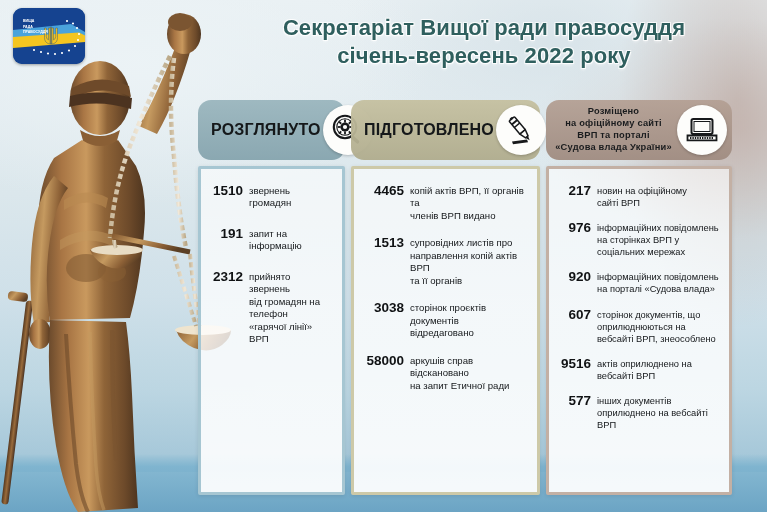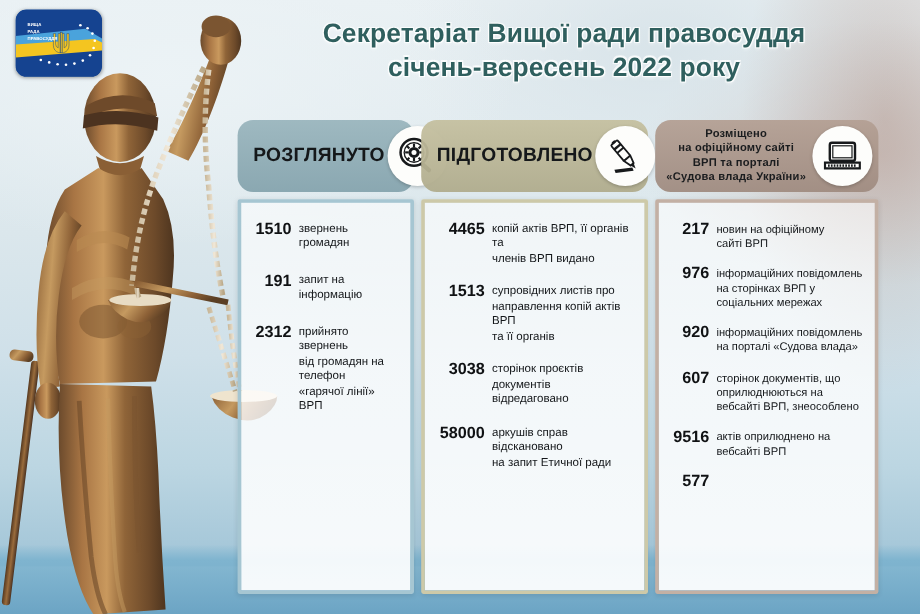--- a/index.html
+++ b/index.html
@@ -77,21 +77,21 @@
     border-radius: 9px;
     background: linear-gradient(145deg, #1b4f9c 0%, #14438c 45%, #0f3a7d 100%);
     box-shadow: 0 1px 3px rgba(0,0,0,.35);
     overflow: hidden;
   }
   .logo svg { display:block; width: 100%; height: 100%; }
 
   
   .title {
     position: absolute;
-    left: 200px; top: 14px;
+    left: 214px; top: 14px;
     width: 540px;
     text-align: center;
     font-size: 22px;
     font-weight: bold;
     line-height: 1.28;
     color: #2f5f5e;
     letter-spacing: .1px;
     text-shadow:
        1px  1px 0 rgba(255,255,255,.85),
       -1px -1px 0 rgba(255,255,255,.7),
@@ -470,18 +470,21 @@
 оприлюднюються на
 вебсайті ВРП, знеособлено</div>
         </div>
         <div class="stat">
           <div class="stat-num w-nar">9516</div>
           <div class="stat-txt">актів оприлюднено на
 вебсайті ВРП</div>
         </div>
         <div class="stat">
           <div class="stat-num w-nar">577</div>
+          <div class="stat-txt">інших документів
+оприлюднено на вебсайті
+ВРП</div>
         </div>
       </div>
     </div>
 
   </div>
 </div>
 
 </body></html>

